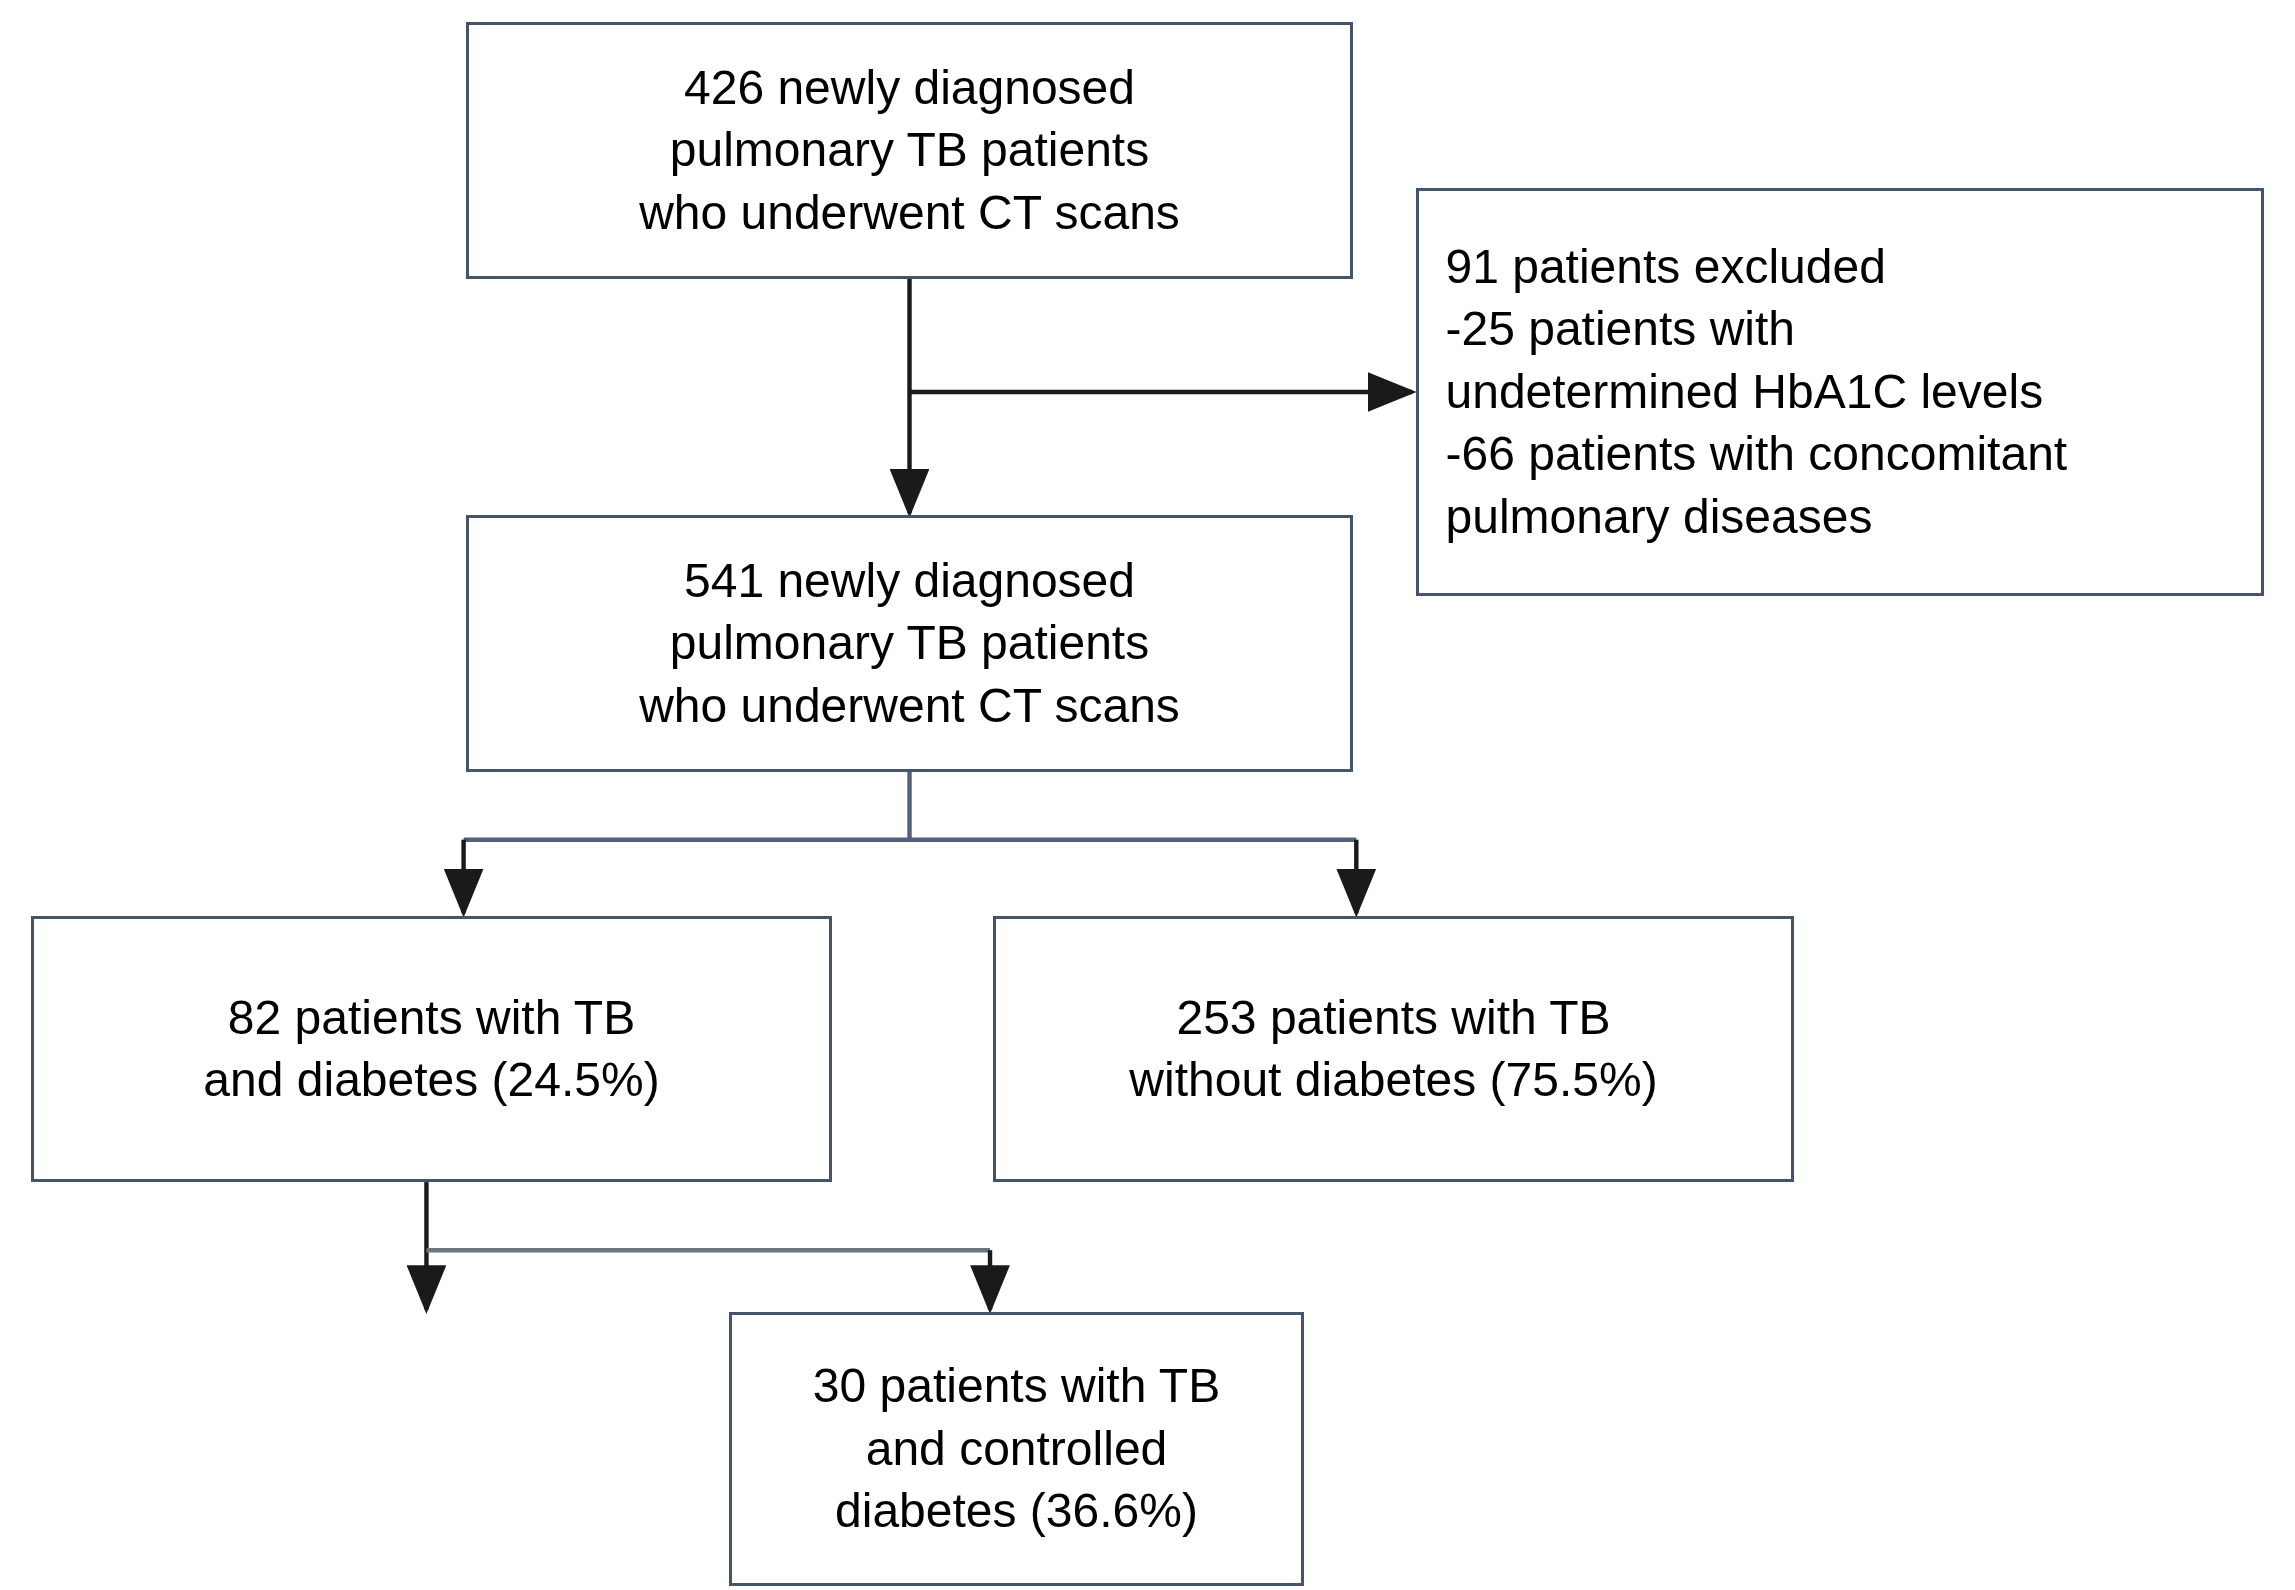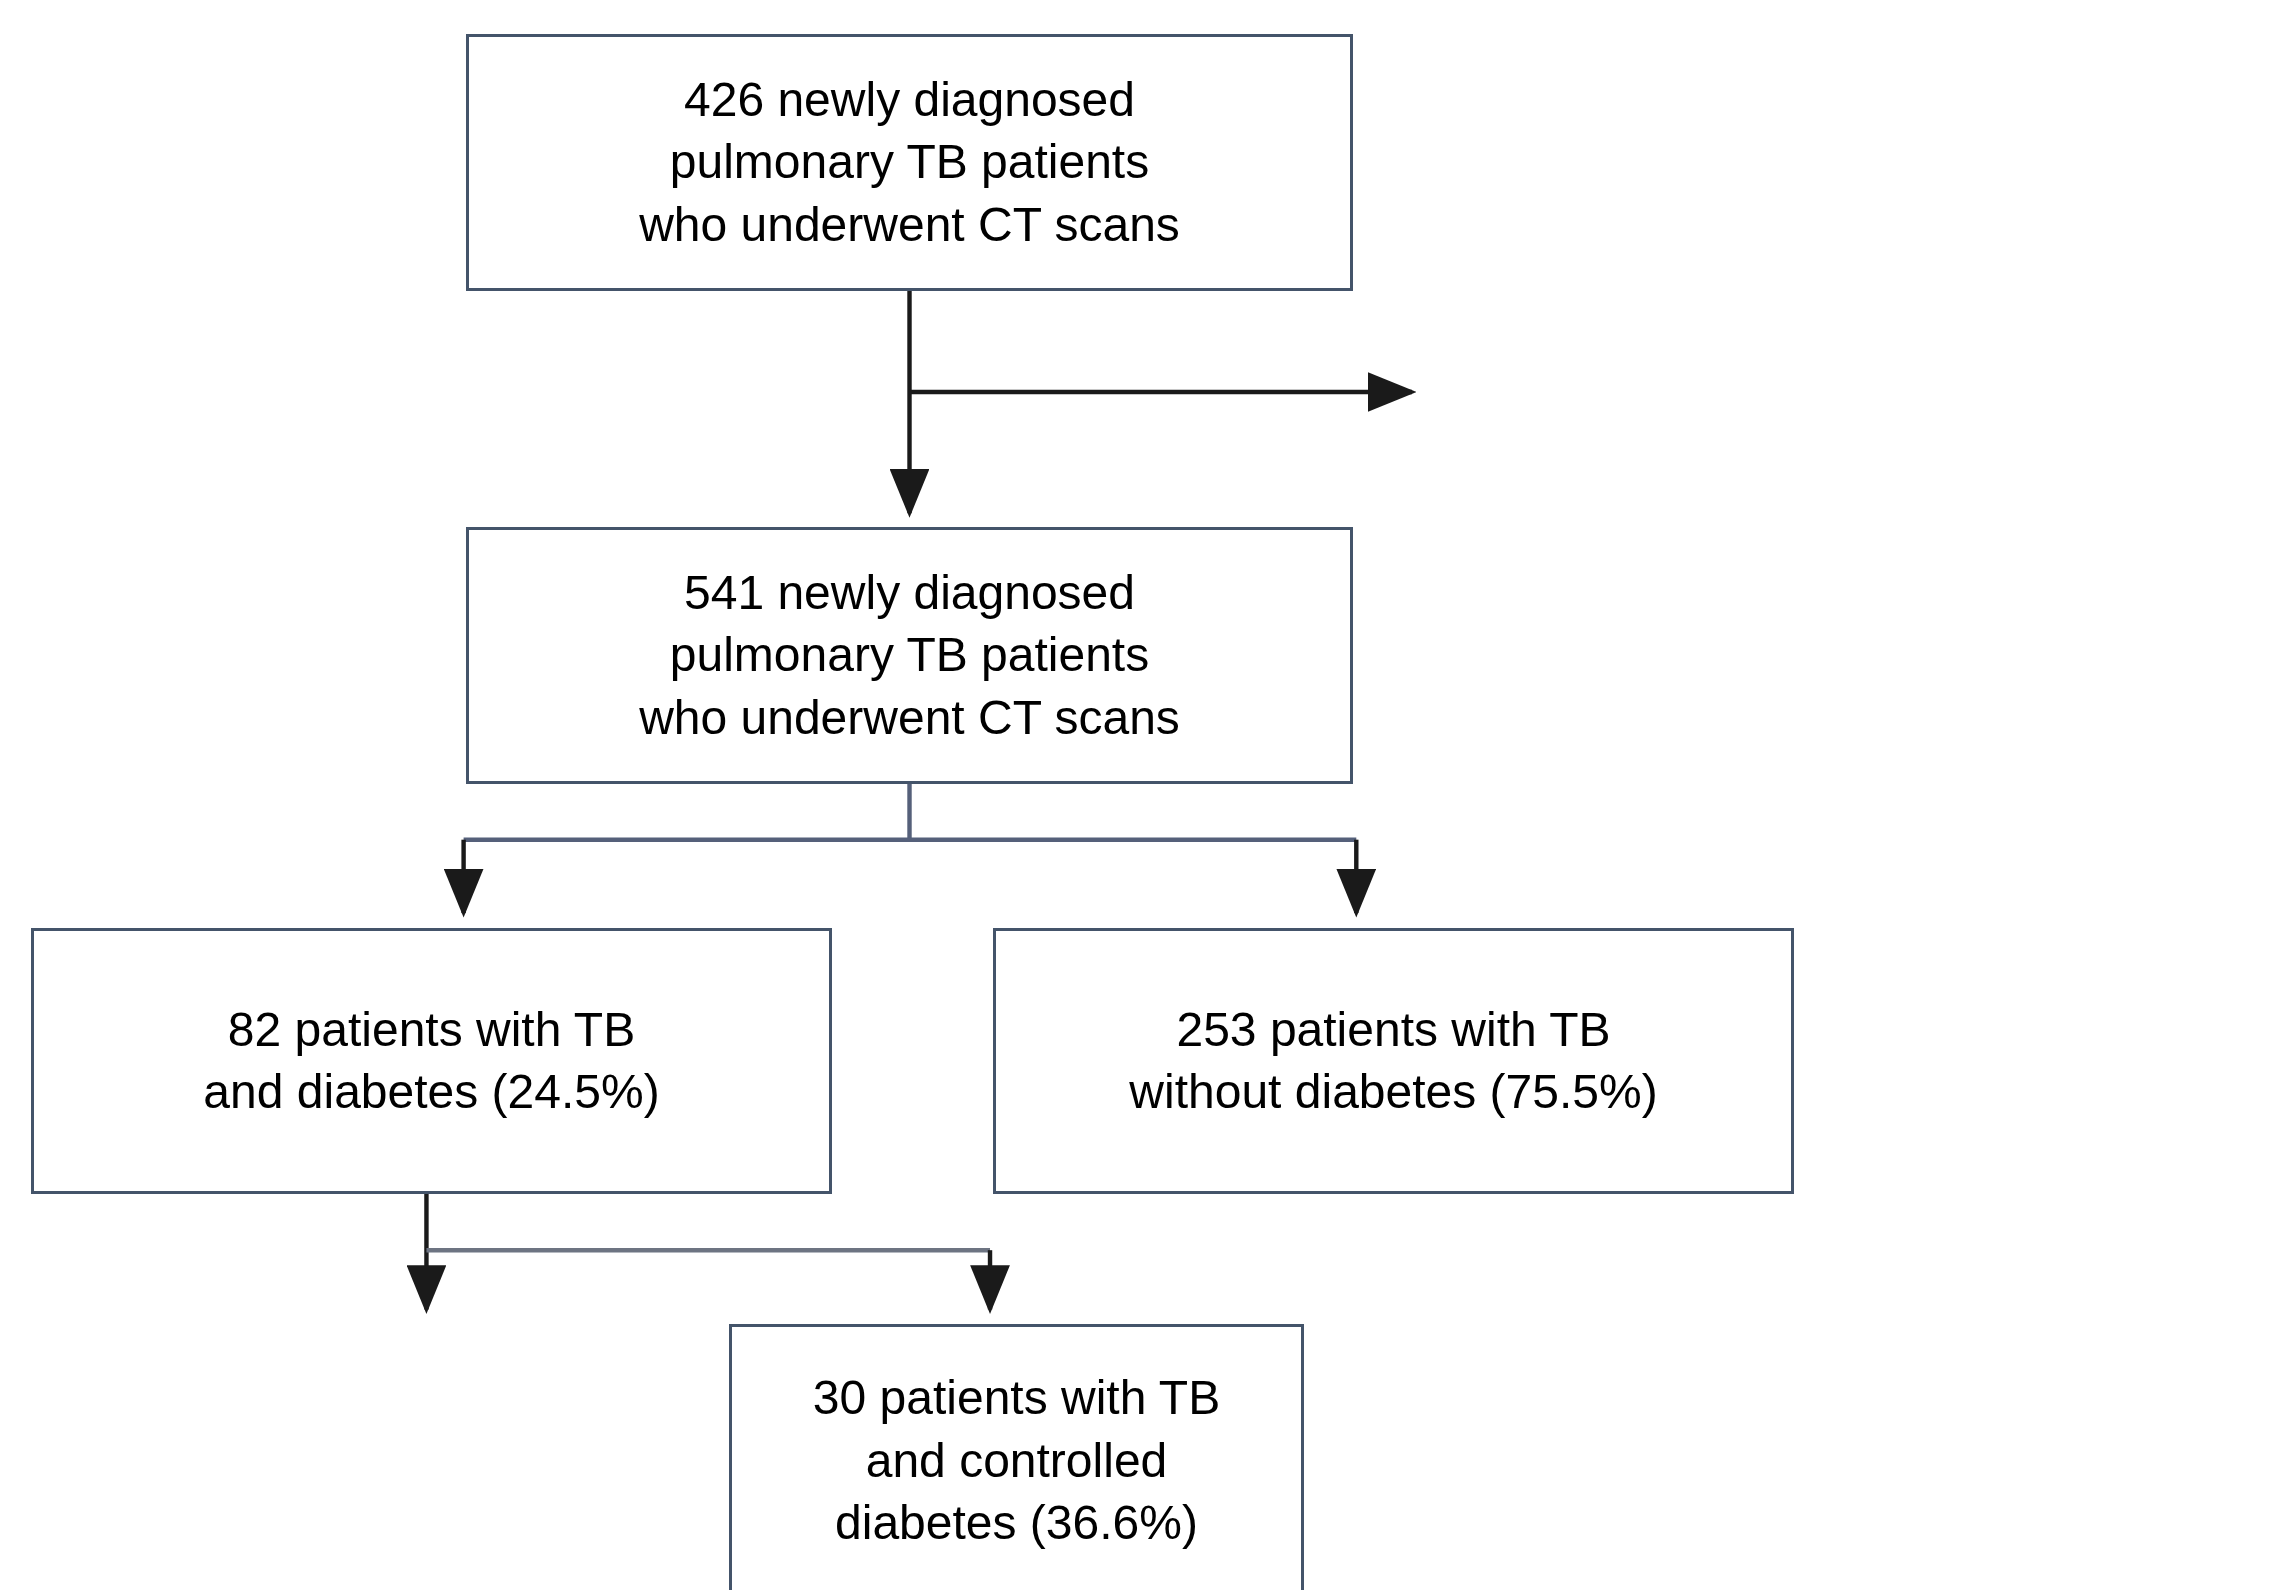--- a/index.html
+++ b/index.html
@@ -26,21 +26,20 @@
     height: 1590px;
   }
   .node-box {
     position: absolute;
     box-sizing: border-box;
     background: #ffffff;
     border: 3.5px solid #44546A;
     display: flex;
     align-items: center;
     justify-content: center;
-    margin-top: 12px;
   }
   .node-text {
     font-family: "Liberation Sans", sans-serif;
     font-size: 48px;
     line-height: 1.30;
     color: #000000;
     text-align: center;
     white-space: pre-line;
     padding: 0 12.4px;
   }
@@ -83,20 +82,27 @@
       <line x1="1119" y1="1413" x2="1119" y2="1480" stroke="#1a1a1a" stroke-width="5" marker-end="url(#arrowhead)"></line>
     </g>
   </svg>
 
   <div class="node-box" style="left:466px; top:22px; width:887px; height:257px;">
     <div class="node-text">426 newly diagnosed
 pulmonary TB patients
 who underwent CT scans</div>
   </div>
 
+  <div class="node-box" style="left:1416px; top:188px; width:848px; height:408px;">
+    <div class="node-text left-align">91 patients excluded
+-25 patients with
+undetermined HbA1C levels
+-66 patients with concomitant
+pulmonary diseases</div>
+  </div>
 
   <div class="node-box" style="left:466px; top:515px; width:887px; height:257px;">
     <div class="node-text">541 newly diagnosed
 pulmonary TB patients
 who underwent CT scans</div>
   </div>
 
   <div class="node-box" style="left:31px; top:916px; width:801px; height:266px;">
     <div class="node-text">82 patients with TB
 and diabetes (24.5%)</div>

